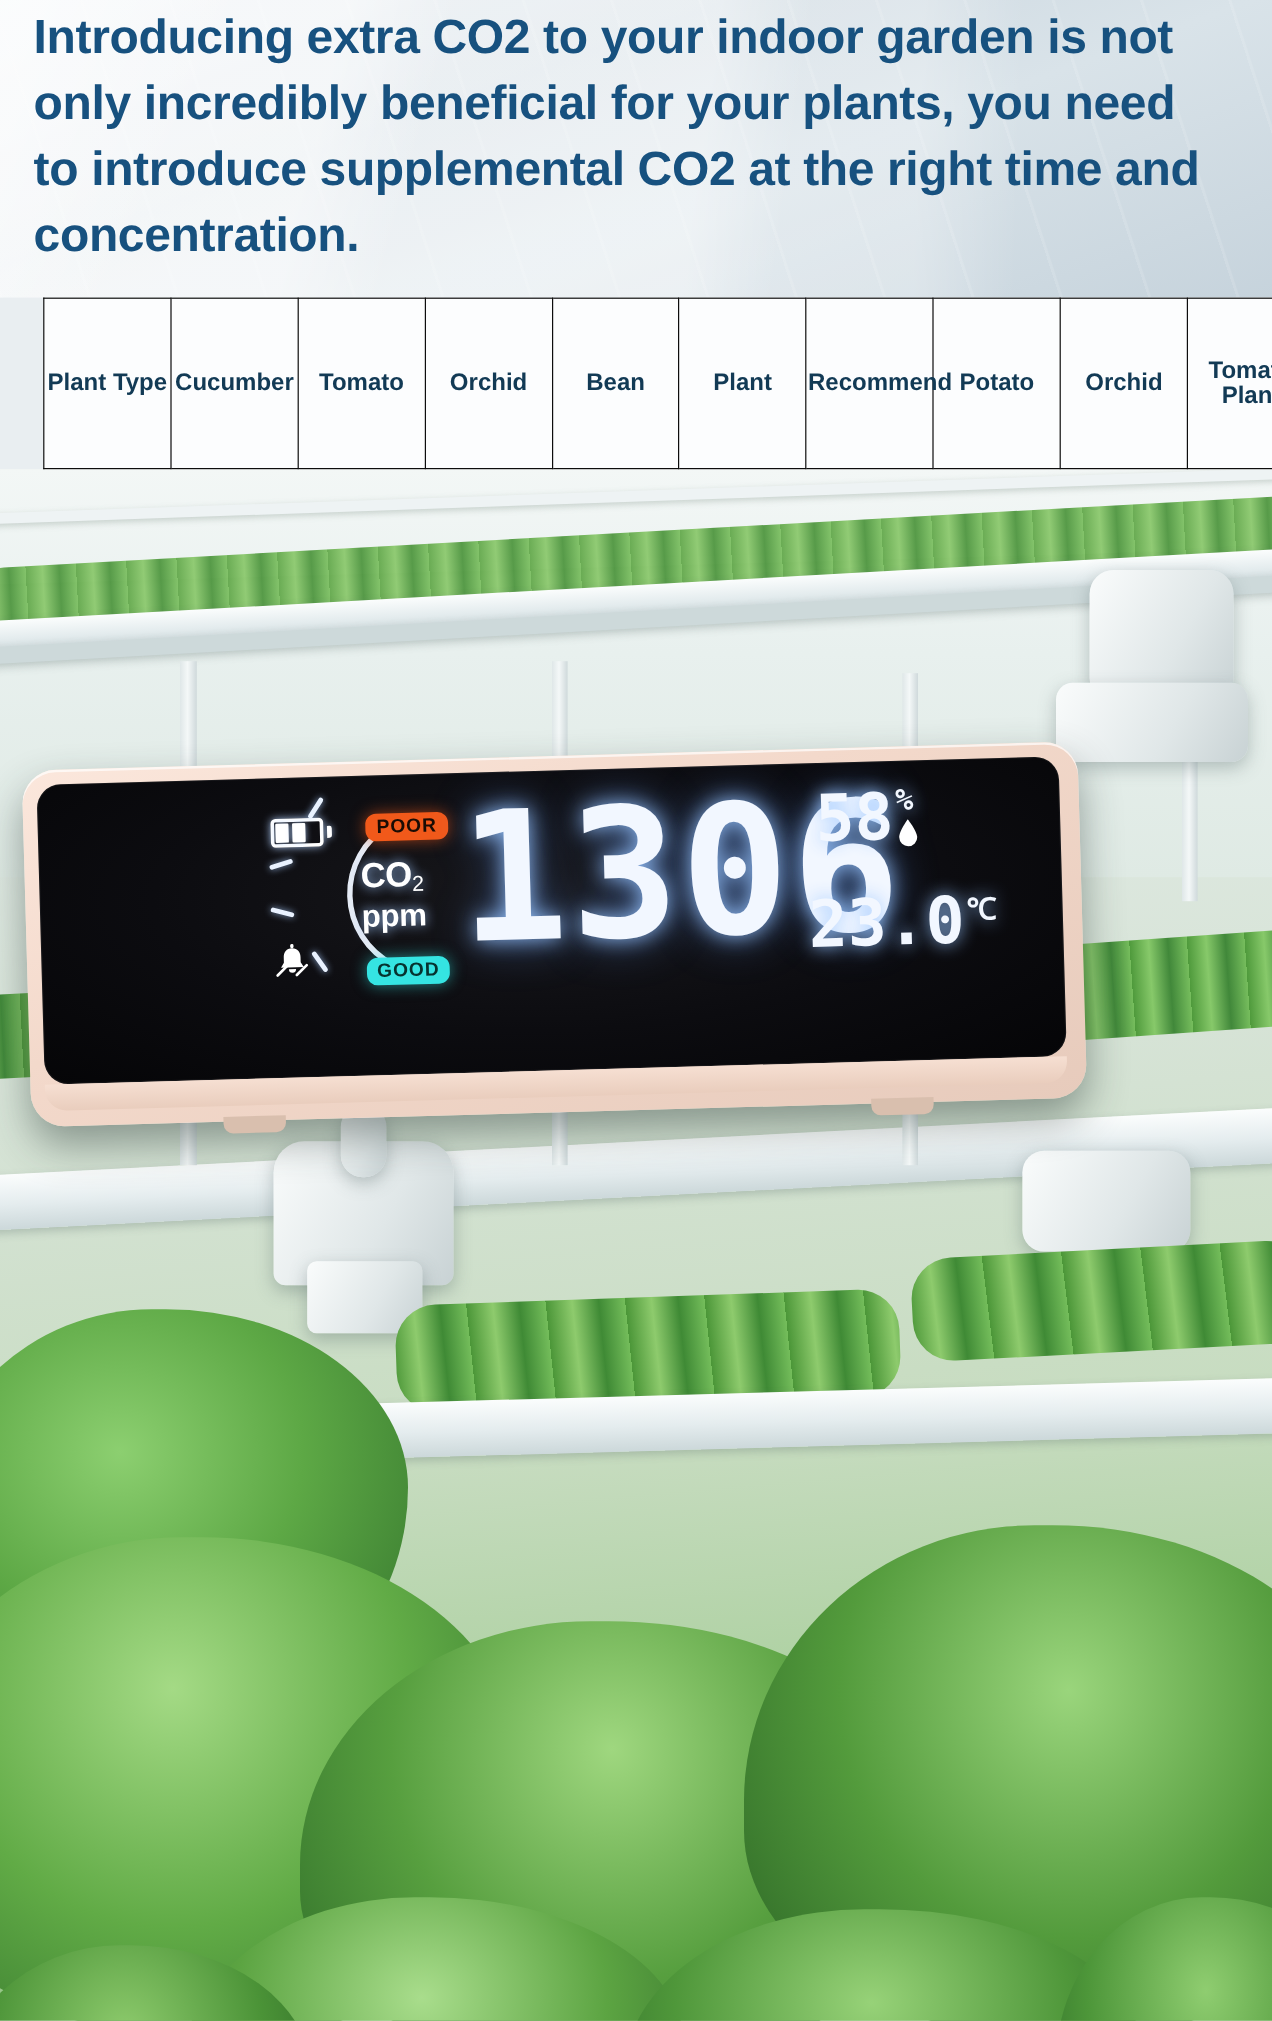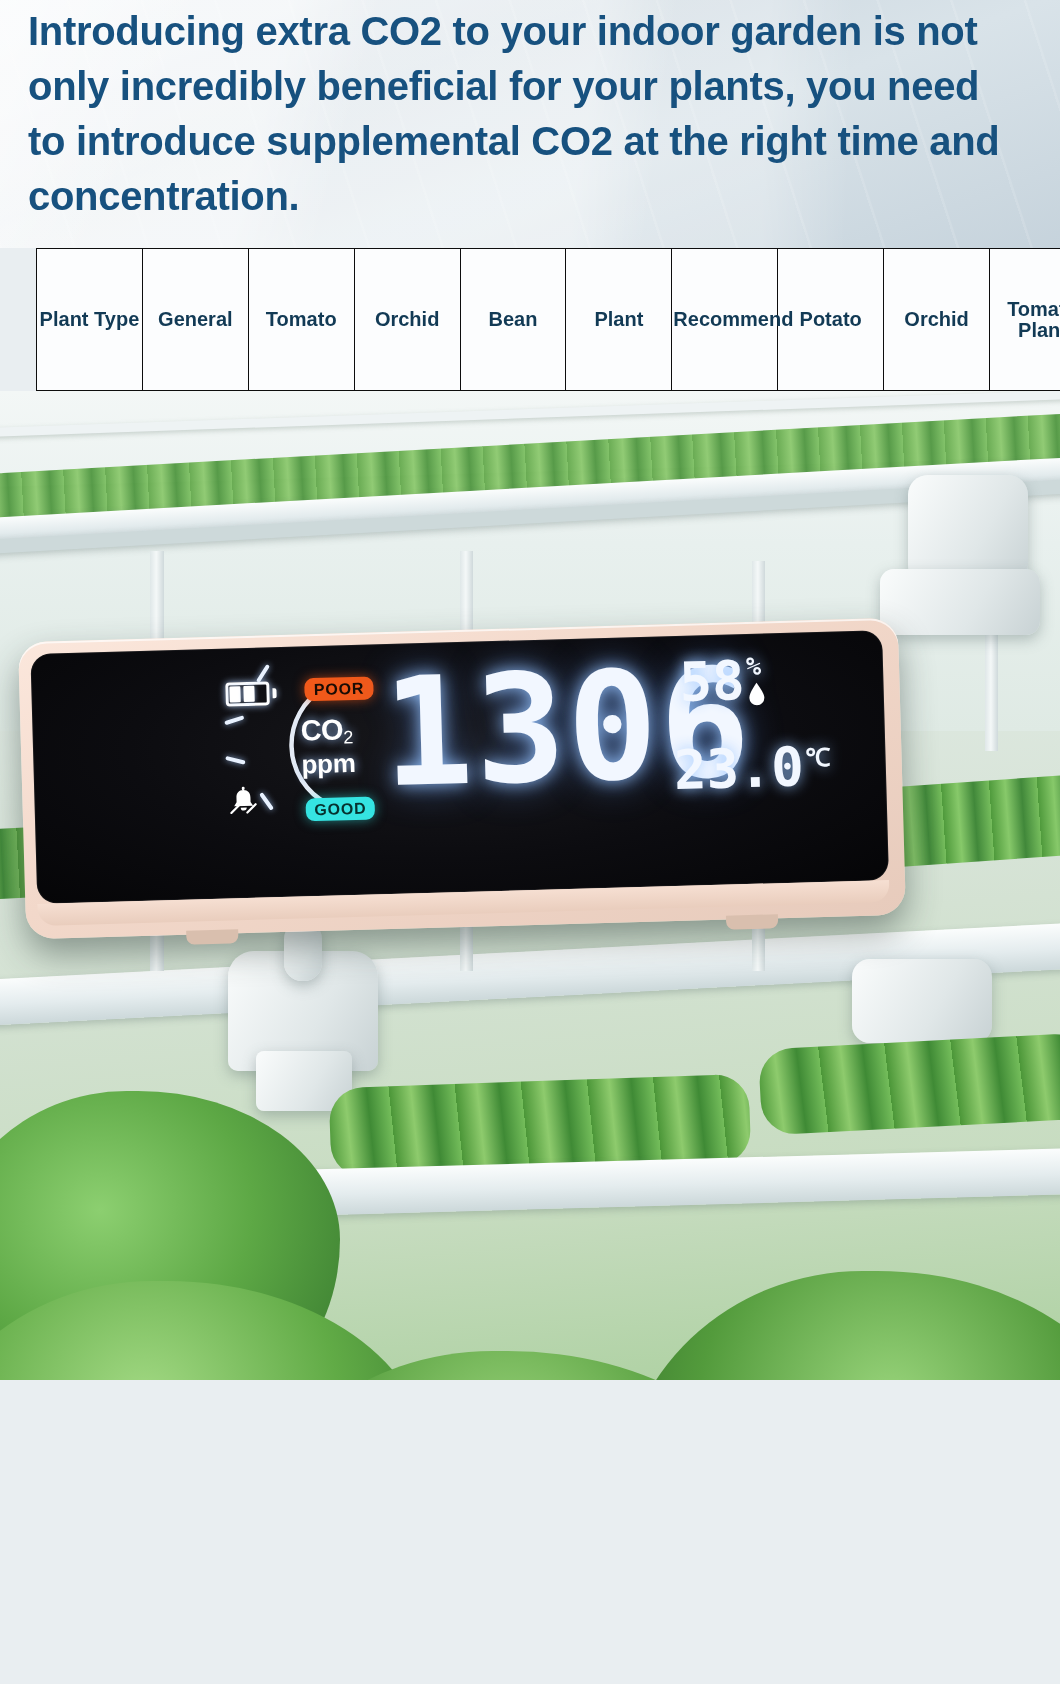--- a/index.html
+++ b/index.html
@@ -1,20 +1,20 @@
 <!DOCTYPE html>
 <html><head>
 <meta charset="utf-8">
 <style>
   html,body{margin:0;padding:0;}
   body{
     width:1060px;height:1684px;position:relative;overflow:hidden;
     font-family:"Liberation Sans",sans-serif;background:#e9eef1;
   }
-  .page{position:absolute;inset:0;width:1060px;height:1380px;overflow:hidden;}
+  .page{position:absolute;inset:0;width:1060px;height:1684px;overflow:hidden;}
 
   
   .header{
     position:absolute;left:0;top:0;width:1060px;height:248px;
     background:
       linear-gradient(115deg, rgba(255,255,255,0.55) 0%, rgba(255,255,255,0) 18%),
       linear-gradient(105deg, rgba(255,255,255,0.45) 26%, rgba(255,255,255,0) 34%),
       linear-gradient(98deg, rgba(255,255,255,0.38) 55%, rgba(255,255,255,0) 62%),
       linear-gradient(92deg, rgba(255,255,255,0.30) 72%, rgba(255,255,255,0) 80%),
       linear-gradient(160deg,#dfe8ee 0%,#cfdae2 35%,#d9e3e9 60%,#c6d3dc 100%);
@@ -143,21 +143,21 @@
 
   <div class="header">
     <div class="headline">Introducing extra CO2 to your indoor garden is not only incredibly beneficial for your plants, you need to introduce supplemental CO2 at the right time and concentration.</div>
   </div>
 
   <div class="tablewrap">
     <table class="co2">
       <tbody>
           <tr class="head">
         <td class="hlbl">Plant Type</td>
-        <td>General</td>
+        <td>Cucumber</td>
         <td>Tomato</td>
         <td>Orchid</td>
         <td>Bean</td>
         <td>Plant</td>
         <td class="small">Recommend</td>
         <td>Potato</td>
         <td>Orchid</td>
         <td class="two">Tomato Plant</td>
       </tr>
     </tbody>

